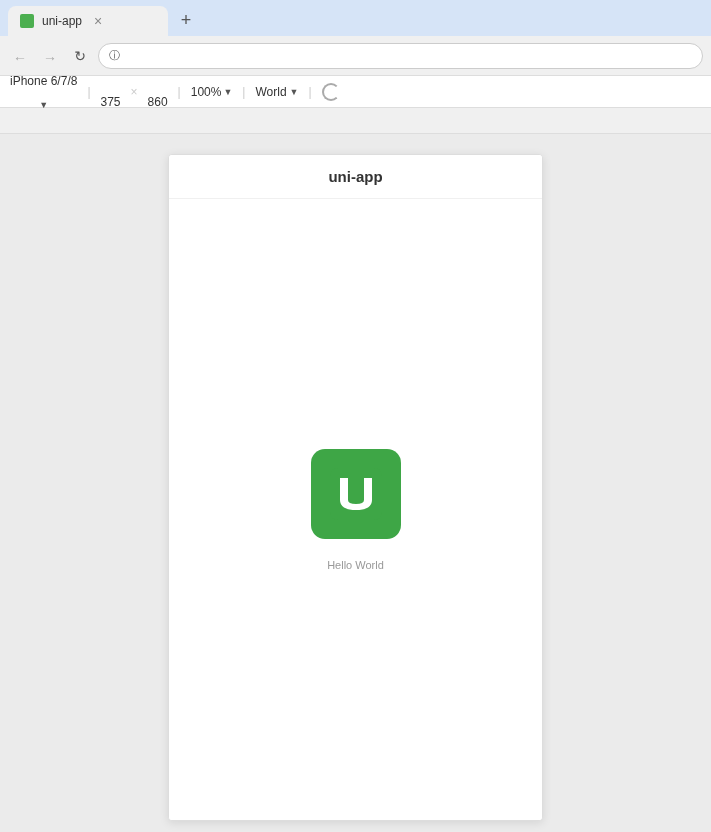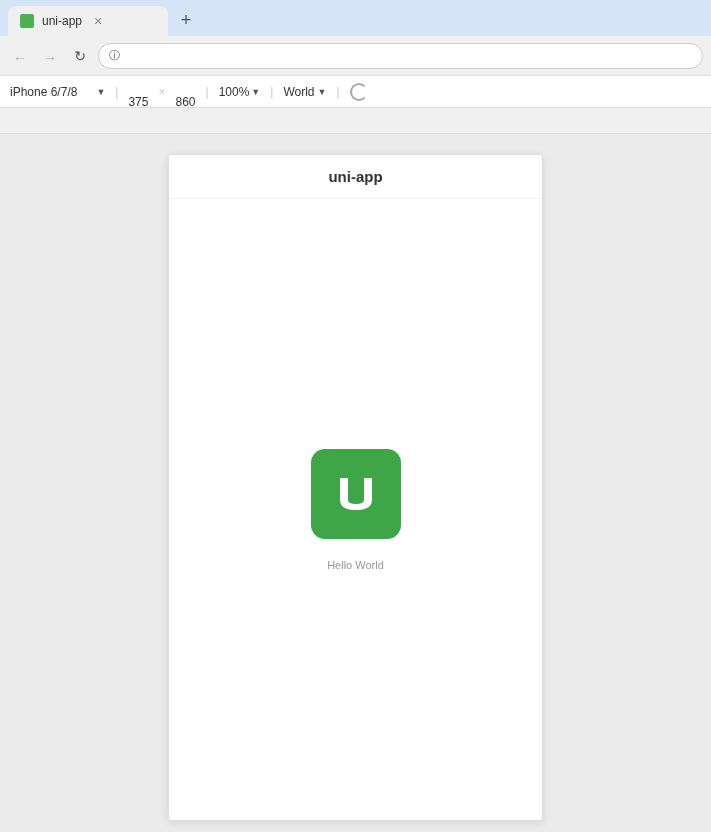--- a/index.html
+++ b/index.html
@@ -144,24 +144,25 @@
       padding: 0 10px;
       border-bottom: 1px solid #ddd;
       gap: 10px;
       font-size: 12px;
       color: #333;
     }
 
     .device-select {
       display: flex;
       align-items: center;
-      gap: 19px;
-      font-size: 12px;
-      color: #333;
-      cursor: pointer;
+      gap: 12px;
+      font-size: 12px;
+      color: #333;
+      cursor: pointer;
+      flex-direction: column;
     }
 
     .separator {
       color: #ccc;
       font-size: 12px;
     }
 
     .dim-input {
       font-size: 12px;
       color: #333;

